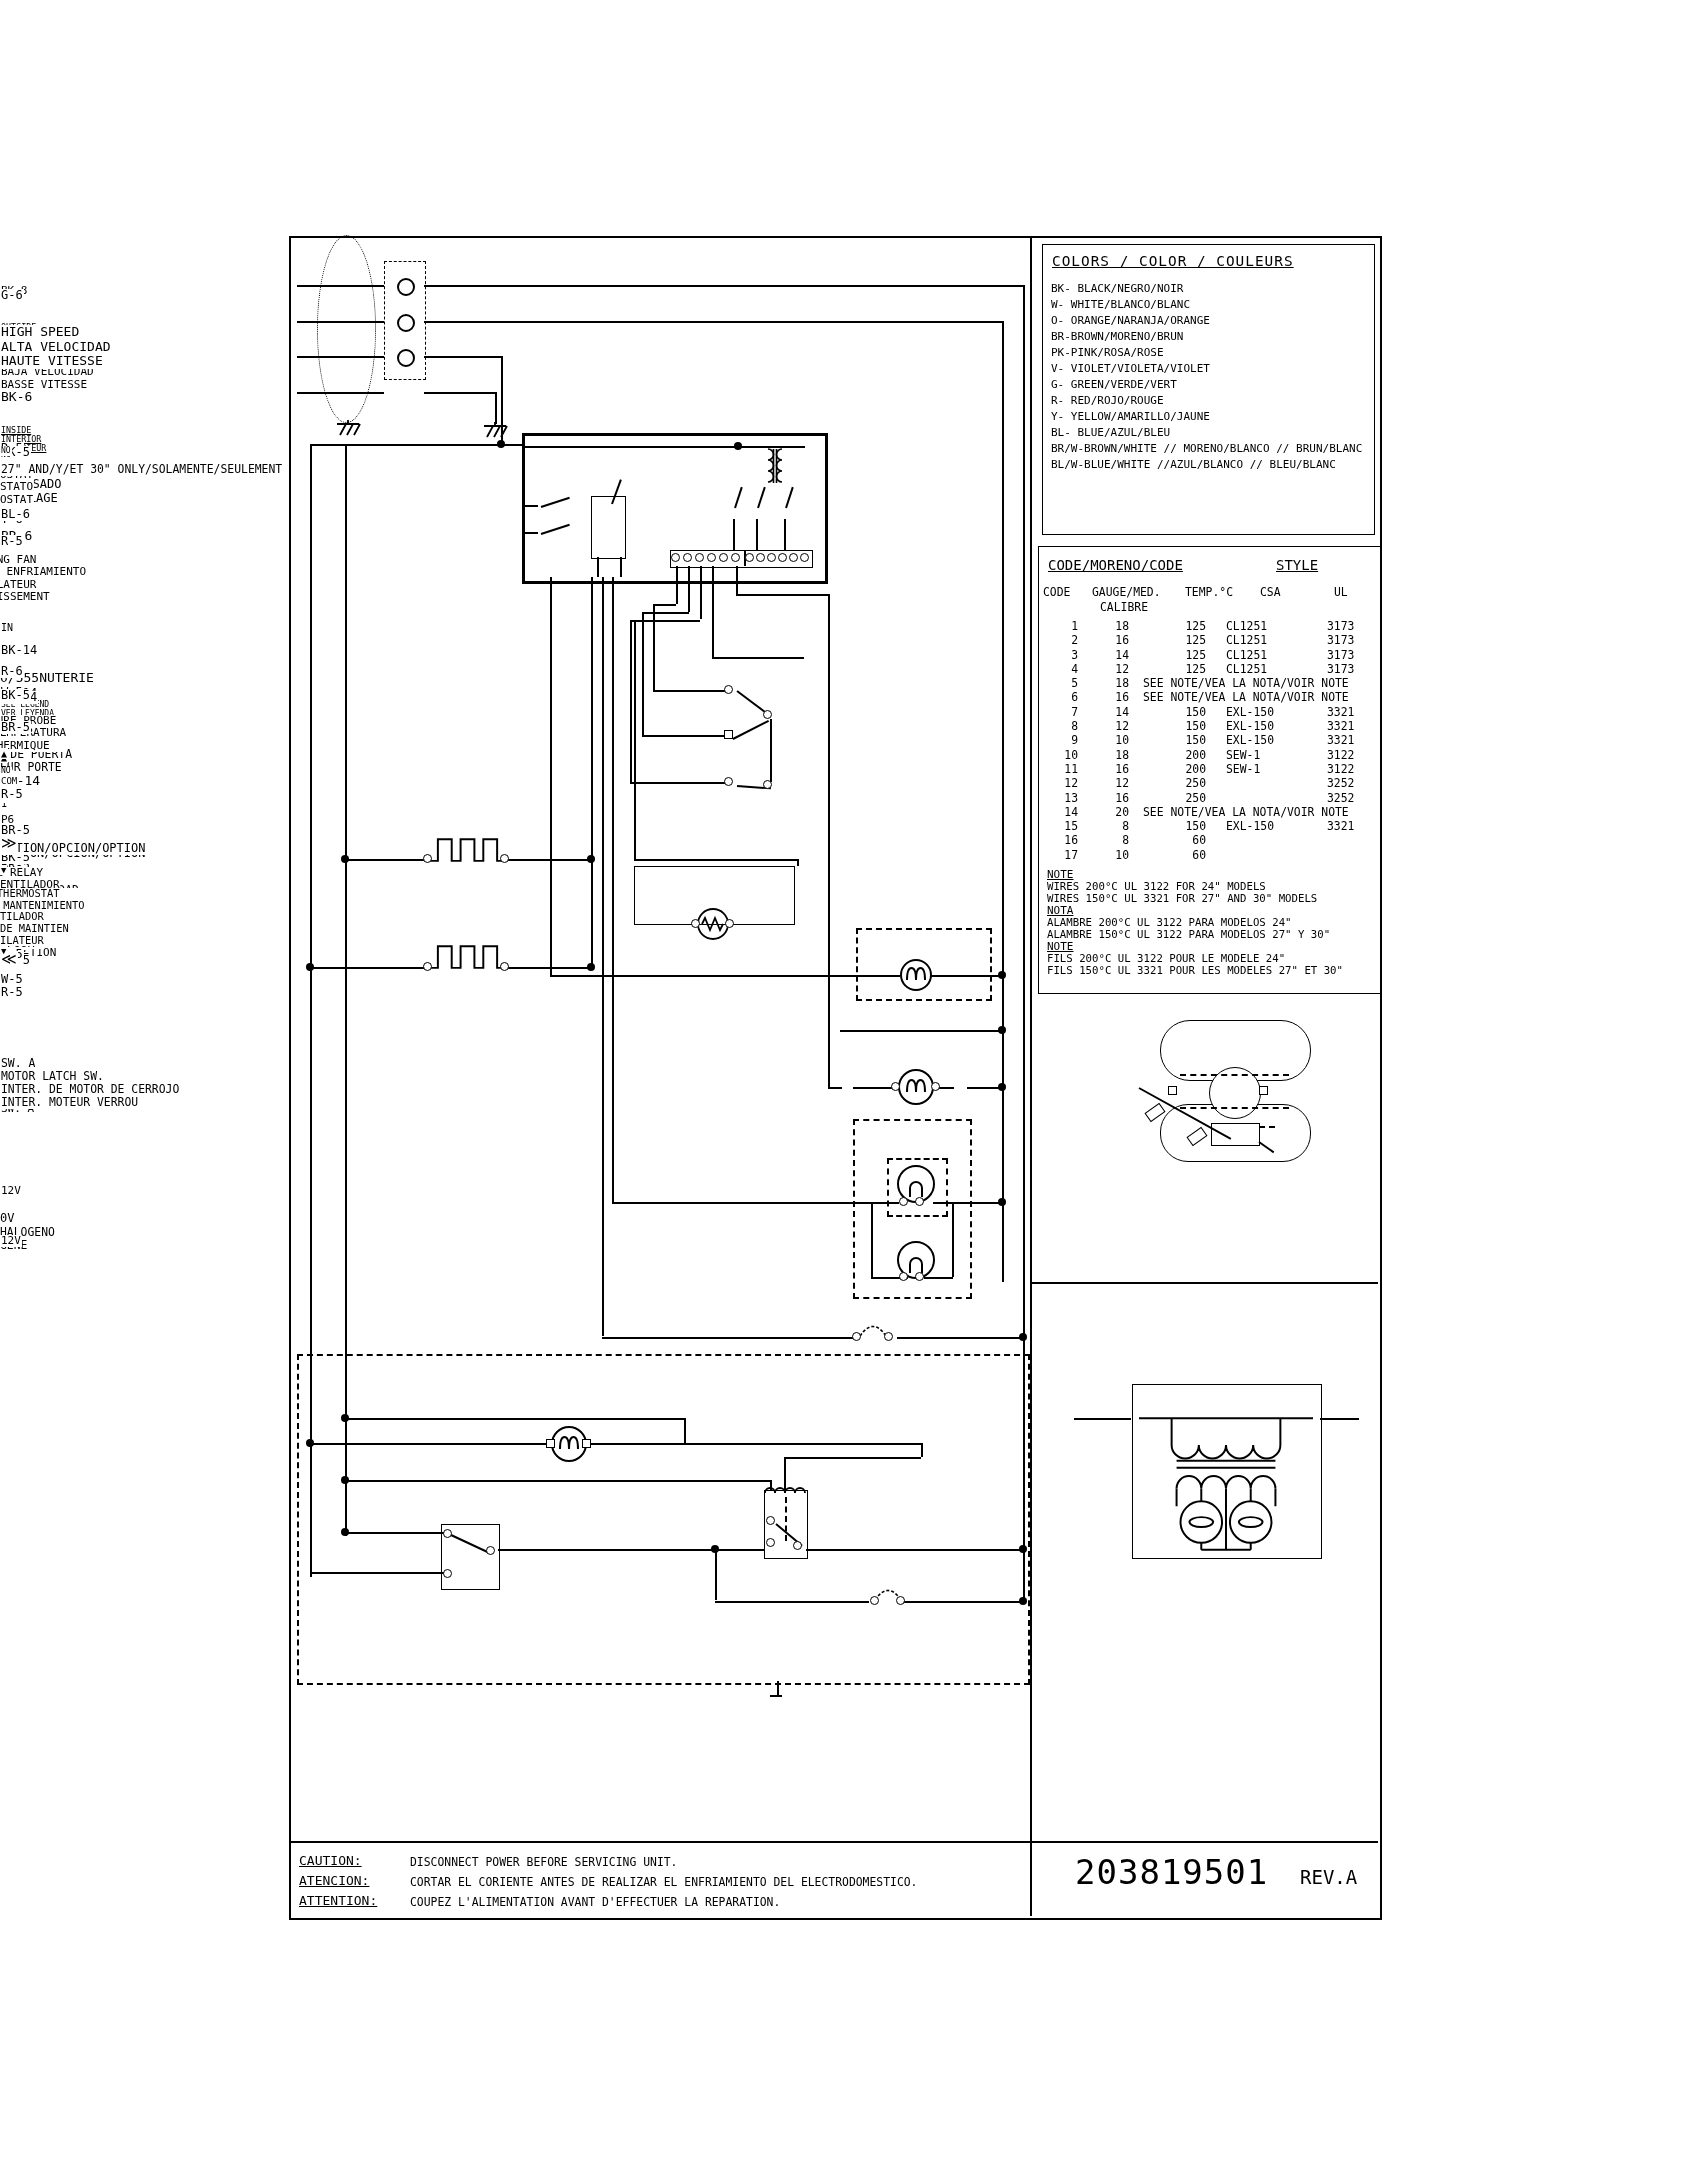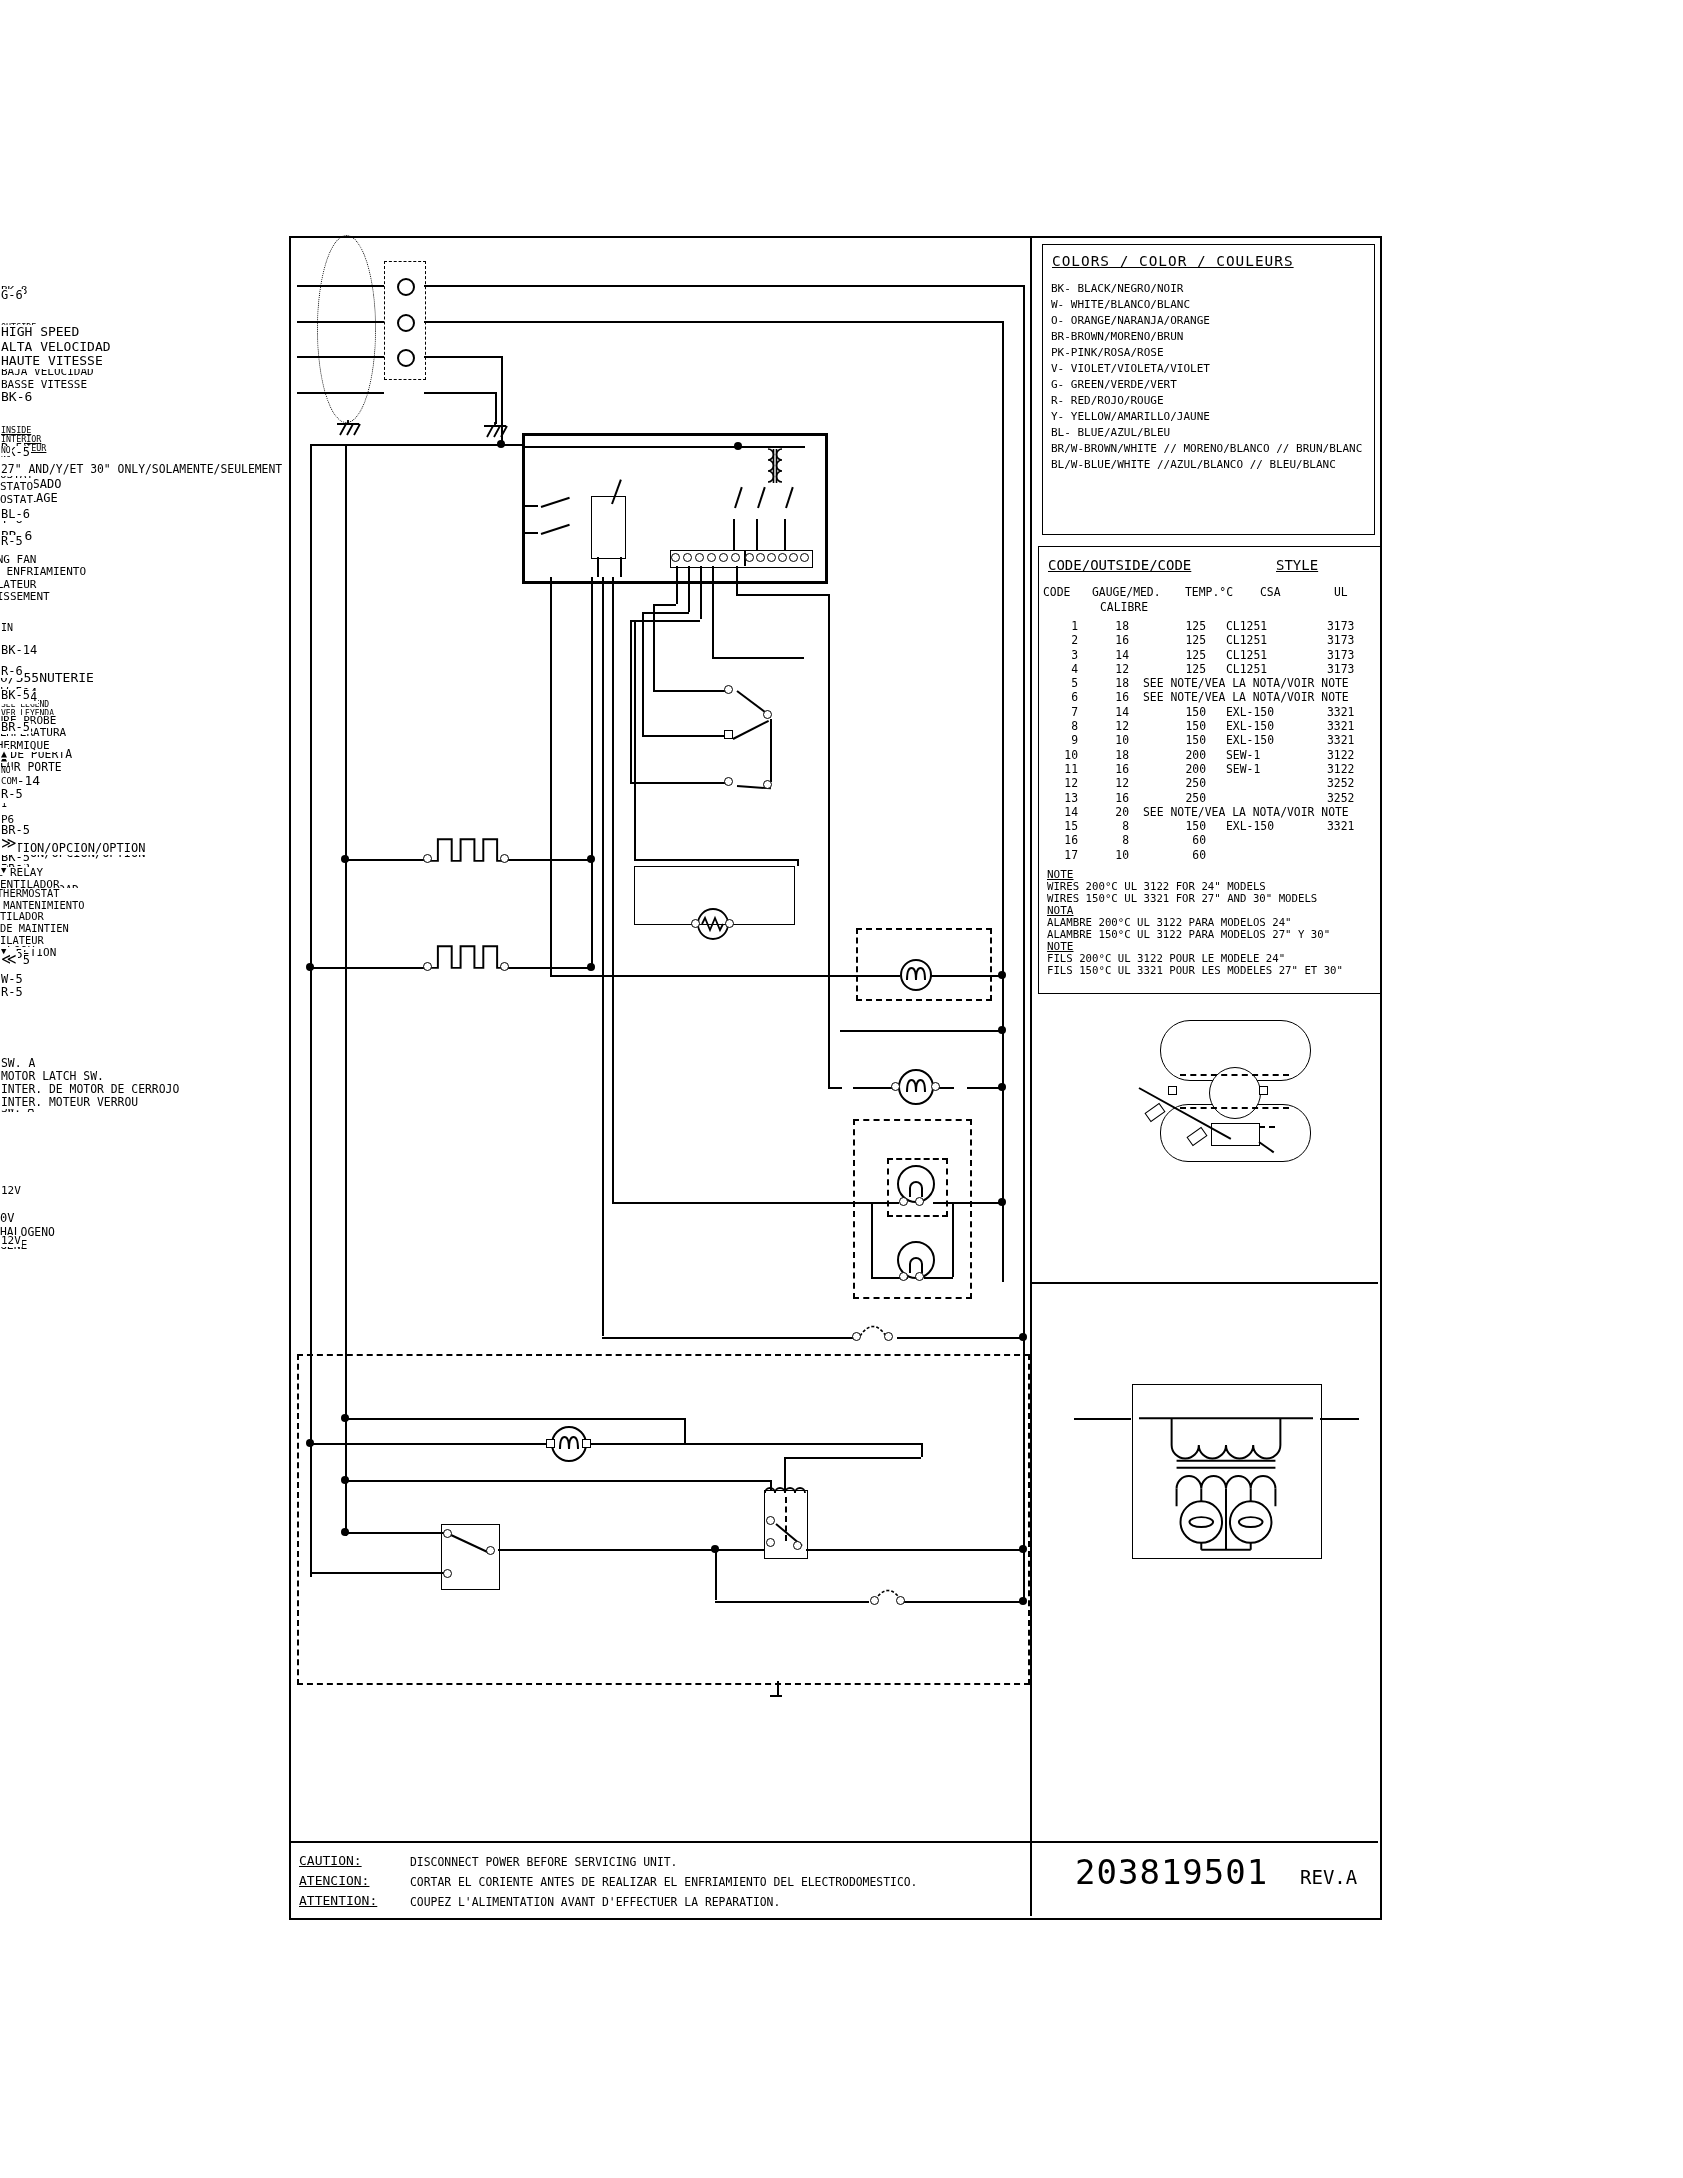--- a/index.html
+++ b/index.html
@@ -61,21 +61,21 @@
       <div class="cl-entry">V- VIOLET/VIOLETA/VIOLET</div>
       <div class="cl-entry">G- GREEN/VERDE/VERT</div>
       <div class="cl-entry">R- RED/ROJO/ROUGE</div>
       <div class="cl-entry">Y- YELLOW/AMARILLO/JAUNE</div>
       <div class="cl-entry">BL- BLUE/AZUL/BLEU</div>
       <div class="cl-entry">BR/W-BROWN/WHITE // MORENO/BLANCO // BRUN/BLANC</div>
       <div class="cl-entry">BL/W-BLUE/WHITE //AZUL/BLANCO // BLEU/BLANC</div>
     </div>
 
   <div class="box thin" style="left:1038px;top:546px;width:341px;height:446px;"></div>
-  <div class="lbl ul" style="left:1047px;top:558px;font-size:14px;">CODE/OUTSIDE/CODE</div>
+  <div class="lbl ul" style="left:1047px;top:558px;font-size:14px;">CODE/MORENO/CODE</div>
   <div class="lbl ul" style="left:1275px;top:558px;font-size:14px;">STYLE</div>
   <div class="lbl" style="left:1042px;top:586px;font-size:11.4px;">CODE</div>
   <div class="lbl" style="left:1091px;top:586px;font-size:11.4px;">GAUGE/MED.</div>
   <div class="lbl" style="left:1099px;top:601px;font-size:11.4px;">CALIBRE</div>
   <div class="lbl" style="left:1184px;top:586px;font-size:11.4px;">TEMP.°C</div>
   <div class="lbl" style="left:1259px;top:586px;font-size:11.4px;">CSA</div>
   <div class="lbl" style="left:1333px;top:586px;font-size:11.4px;">UL</div>
   <div style="position:absolute;left:1040px;top:619px;width:337px;">
       <div class="ct-row">
         <span class="ct-code">1</span>

